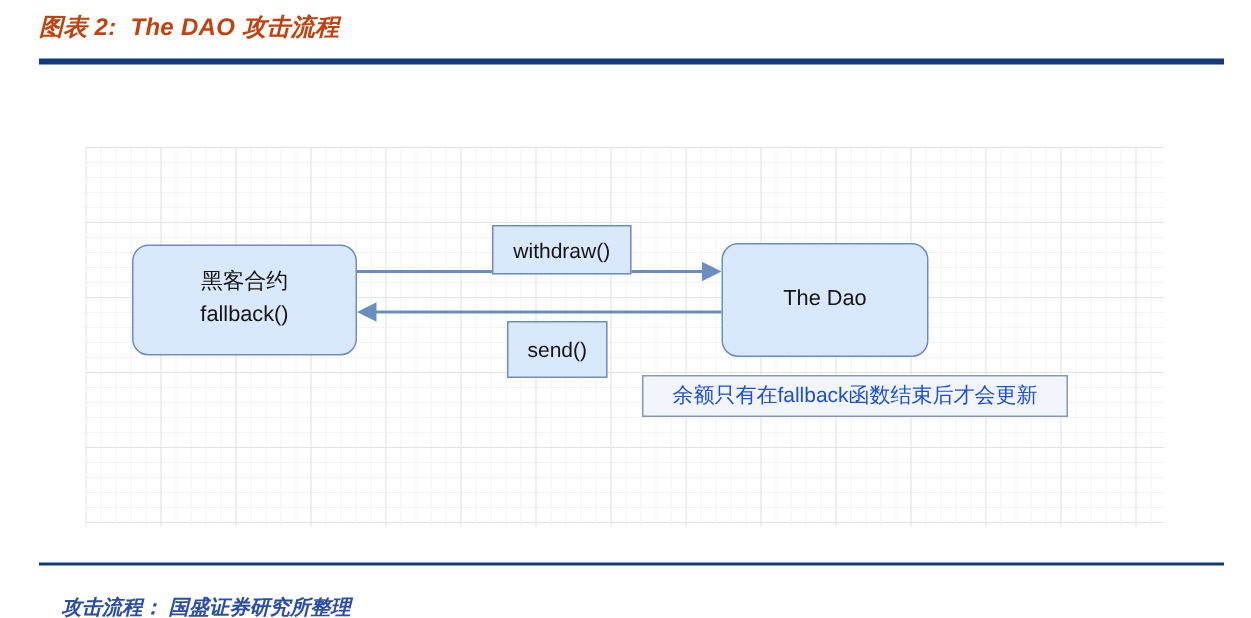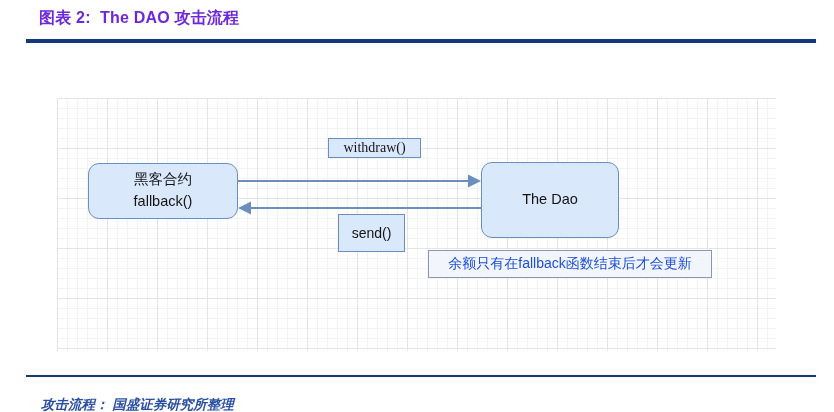--- a/index.html
+++ b/index.html
@@ -14,24 +14,24 @@
     height: 412px;
     background: #ffffff;
     overflow: hidden;
   }
   .fig-title {
     position: absolute;
     left: 26px;
     top: 8px;
     font-size: 16px;
     font-weight: bold;
-    color: #6d28d9;
+    font-style: italic;
+    color: #c2410c;
     letter-spacing: 0.2px;
     white-space: pre;
-    margin-left: 13px;
   }
   .rule {
     position: absolute;
     left: 26px;
     width: 790px;
     background: #14387c;
   }
   .rule-top { top: 39px; height: 4px; }
   .rule-bottom { top: 375px; height: 2px; }
   .canvas {
@@ -62,34 +62,34 @@
     border-radius: 11px;
     display: flex;
     flex-direction: column;
     align-items: center;
     justify-content: center;
     font-size: 14.5px;
     line-height: 1.5;
     color: #141414;
     text-align: center;
   }
-  .node-left  { left: 88px;  top: 163px; width: 150px; height: 56px; }
+  .node-left  { left: 88px;  top: 163px; width: 150px; height: 74px; }
   .node-right { left: 481px; top: 162px; width: 138px; height: 76px; }
   .edge-label {
     position: absolute;
     box-sizing: border-box;
     background: #dae8fc;
     border: 1px solid #6c8ebf;
     font-size: 14px;
     color: #141414;
     display: flex;
     align-items: center;
     justify-content: center;
   }
-  .label-withdraw { left: 328px; top: 138px; width: 93px; height: 20px; font-family: Liberation Serif, serif; }
+  .label-withdraw { left: 328px; top: 150px; width: 93px; height: 33px; }
   .label-send     { left: 338px; top: 214px; width: 67px; height: 38px; }
   .note {
     position: absolute;
     left: 428px;
     top: 250px;
     width: 284px;
     height: 28px;
     box-sizing: border-box;
     background: #f2f6fc;
     border: 1px solid #8b97ad;

